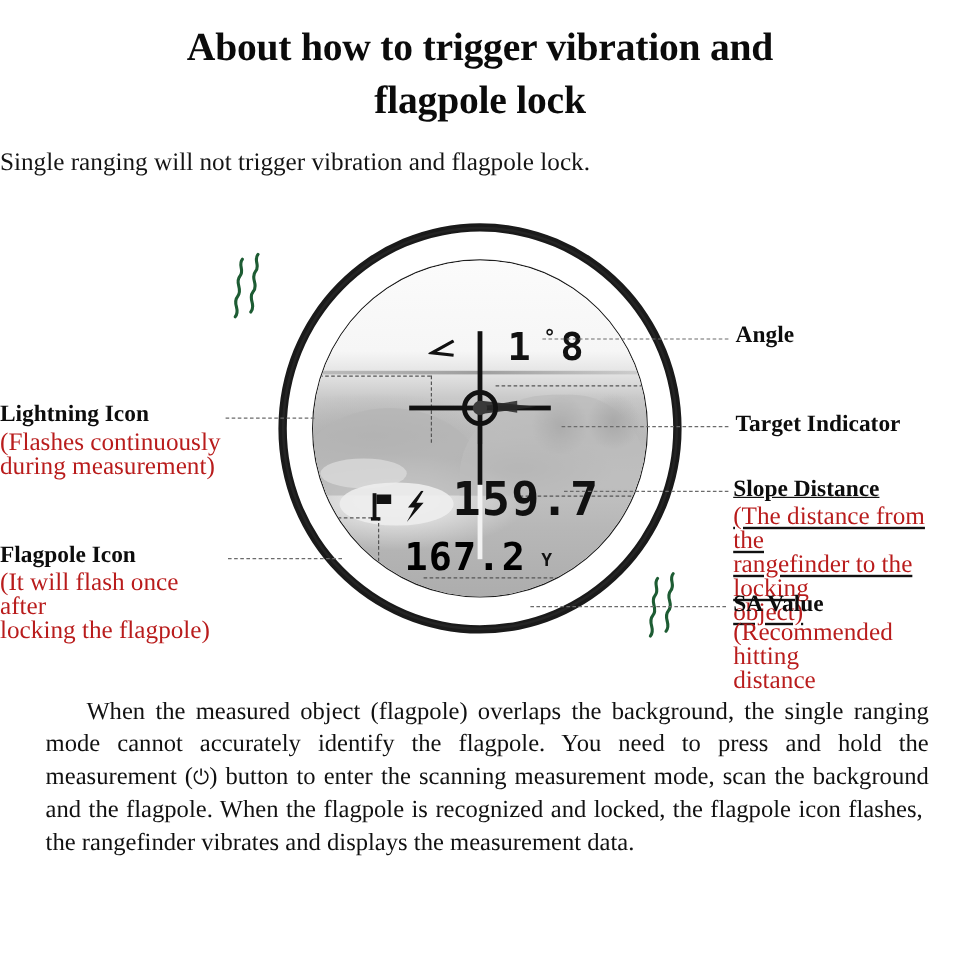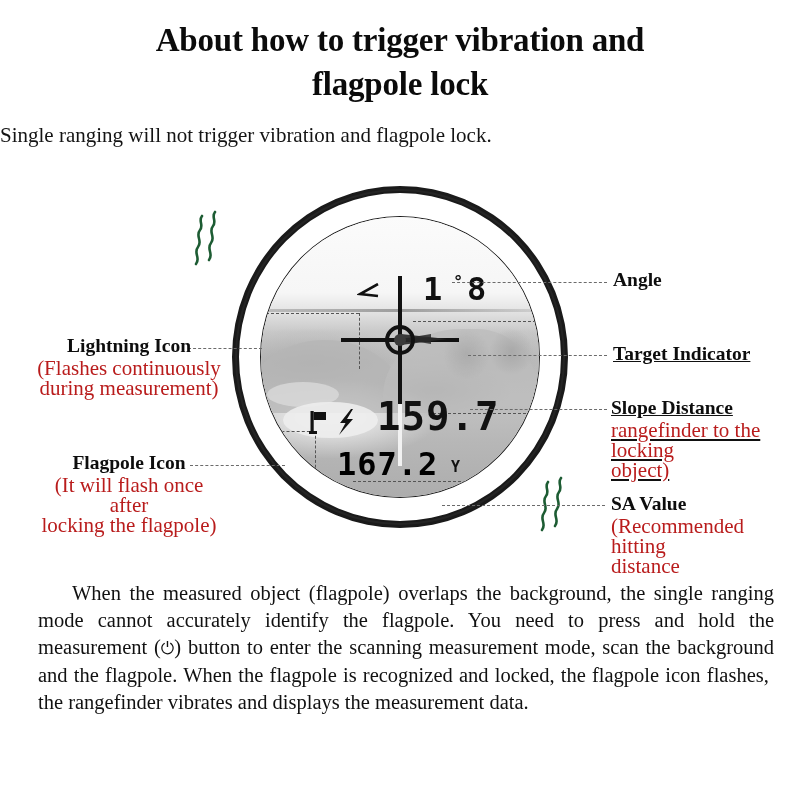--- a/index.html
+++ b/index.html
@@ -116,21 +116,21 @@
   .dash-seg{position:absolute;}
   .dash-h{border-top:1.6px dashed #555;height:0;}
   .dash-v{border-left:1.6px dashed #555;width:0;}
 
   
   .leader{position:absolute;border-top:1.6px dashed #6b6b6b;height:0;}
 
   
   .lbl-title{font-size:19.5px;font-weight:bold;color:#0d0d0d;white-space:nowrap;line-height:24px;}
   .lbl-sub{font-size:21px;color:#b91c1c;line-height:20px;}
-  .lbl-left{position:absolute;text-align:center;padding-left:36px;}
+  .lbl-left{position:absolute;text-align:left;}
   .lbl-right{position:absolute;text-align:left;}
 
   
   .waves{position:absolute;}
   .waves svg{display:block;}
 
   
   #para{
     position:absolute;left:38px;top:580px;width:736px;
     font-size:20.5px;line-height:27px;color:#111;
@@ -245,26 +245,27 @@
 <div class="lbl-left" style="left:0px;top:451px;width:186px;">
   <div class="lbl-title">Flagpole Icon</div>
   <div class="lbl-sub">(It will flash once after</div>
   <div class="lbl-sub">locking the flagpole)</div>
 </div>
 
 <div class="lbl-right" style="left:613px;top:268px;width:185px;">
   <div class="lbl-title">Angle</div>
 </div>
 
-<div class="lbl-right" style="left:613px;top:342px;width:185px;text-decoration:underline;">
+<div class="lbl-right" style="left:613px;top:342px;width:185px;">
   <div class="lbl-title">Target Indicator</div>
 </div>
 
 <div class="lbl-right" style="left:611px;top:396px;width:189px;text-decoration:underline;">
   <div class="lbl-title">Slope Distance</div>
+  <div class="lbl-sub">(The distance from the</div>
   <div class="lbl-sub">rangefinder to the locking</div>
   <div class="lbl-sub">object)</div>
 </div>
 
 <div class="lbl-right" style="left:611px;top:492px;width:189px;">
   <div class="lbl-title">SA Value</div>
   <div class="lbl-sub">(Recommended hitting</div>
   <div class="lbl-sub">distance</div>
 </div>
 

